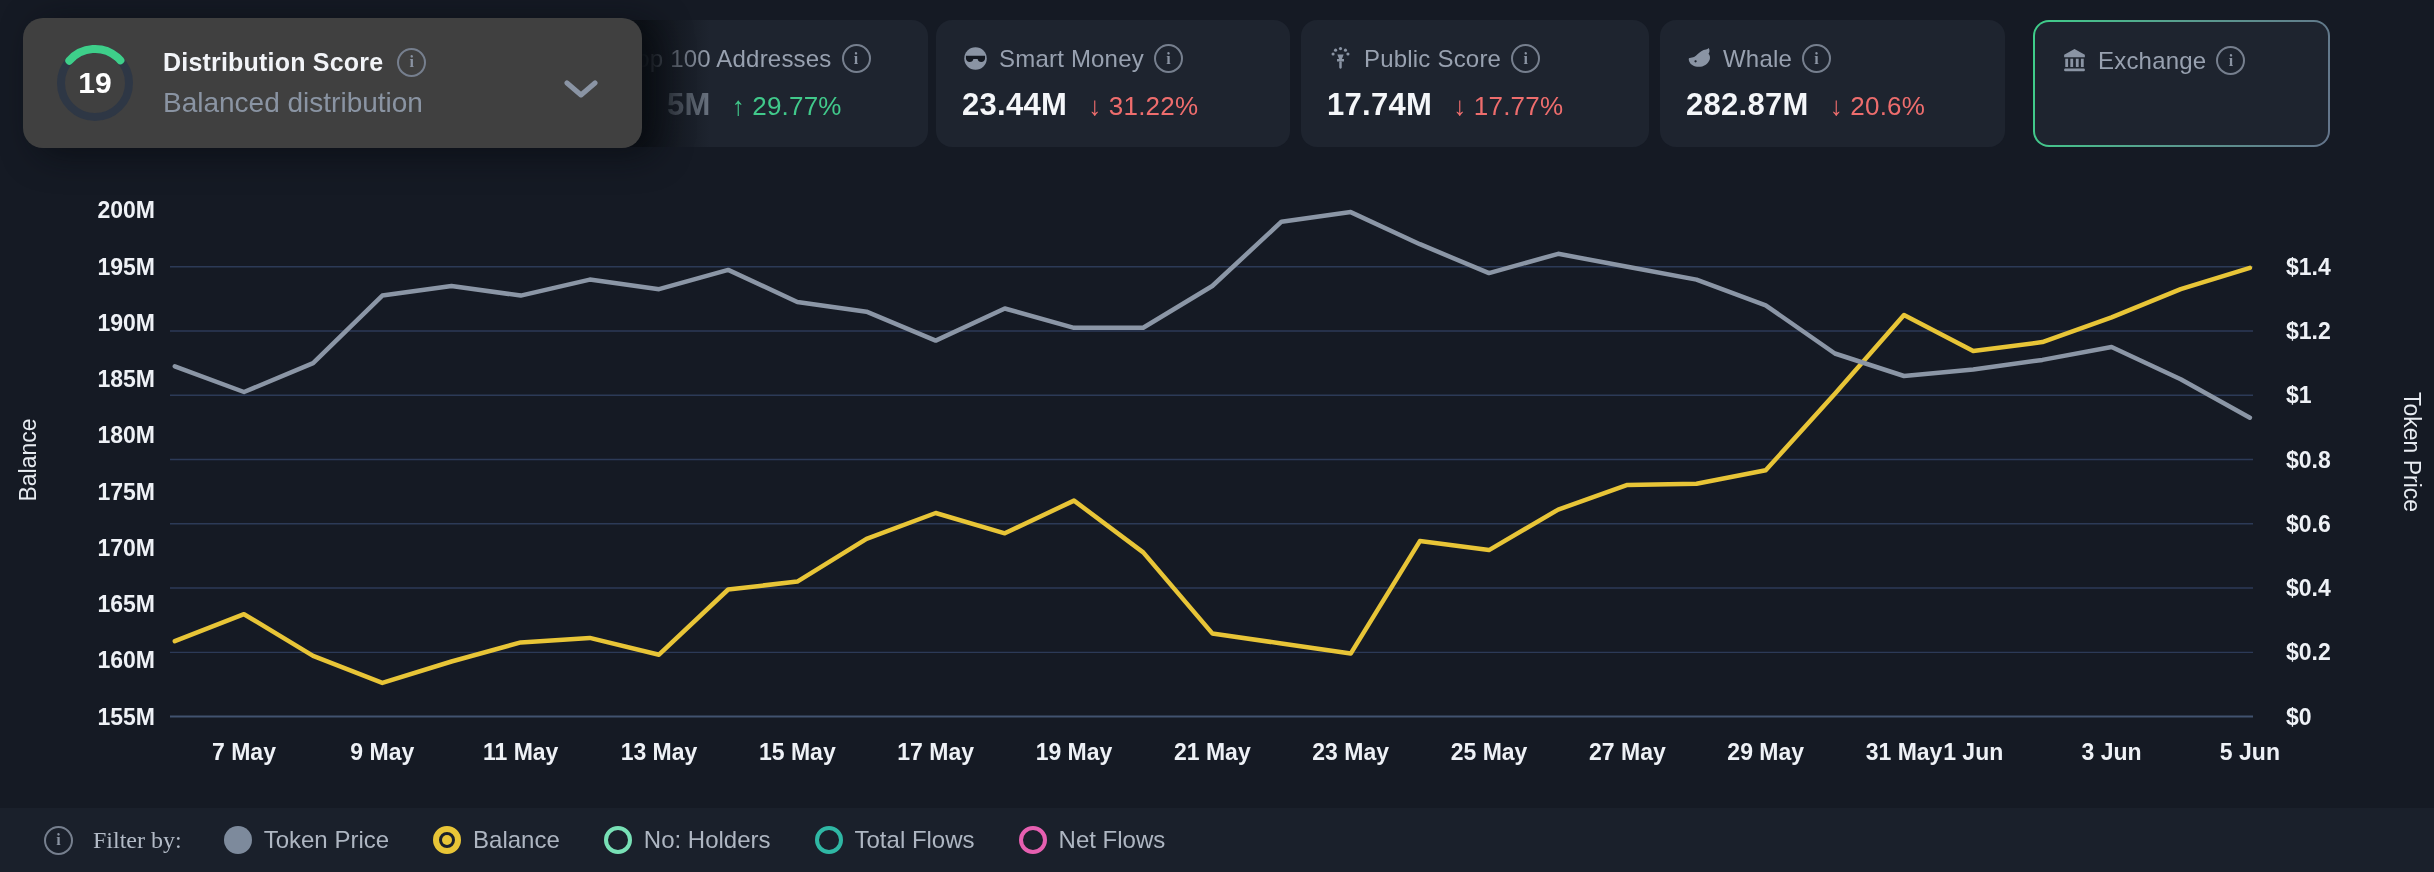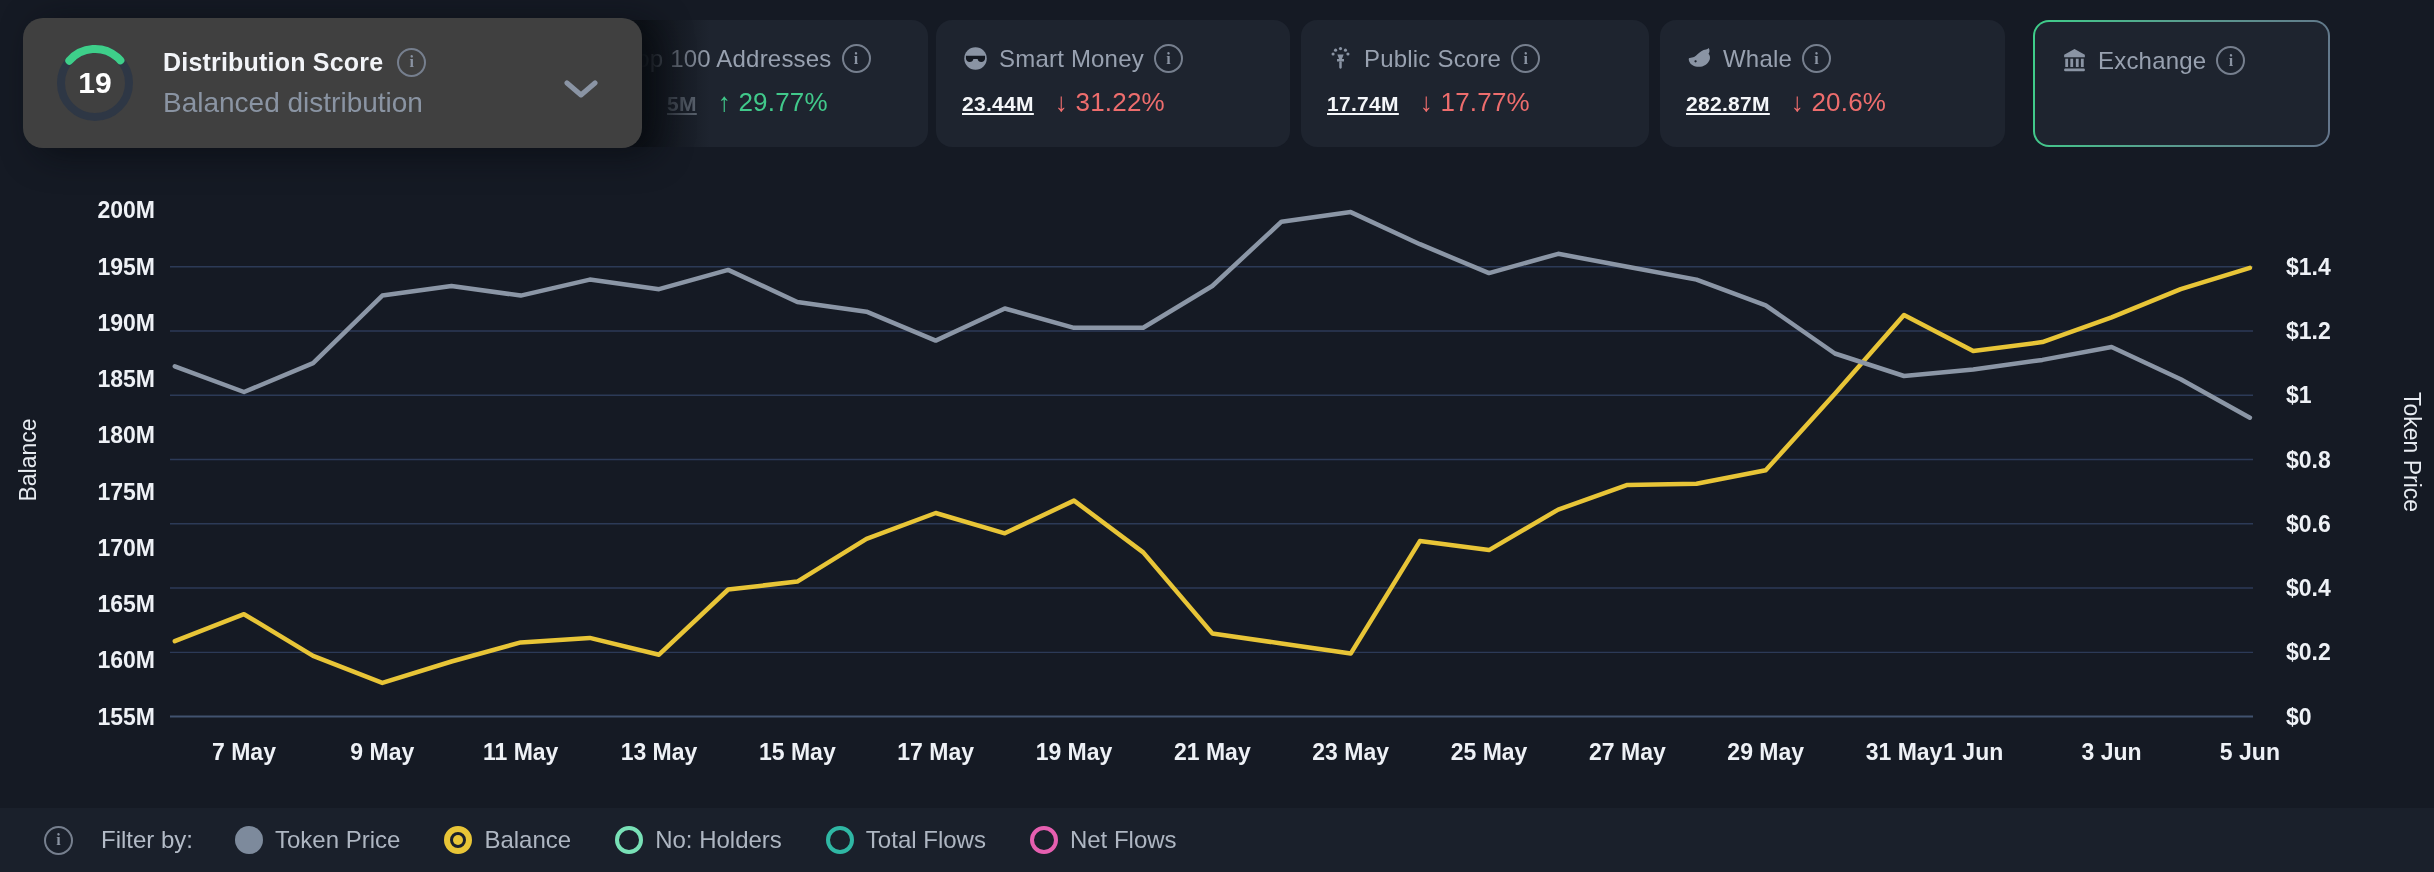--- a/index.html
+++ b/index.html
@@ -4,21 +4,21 @@
 <style>
   html,body{margin:0;padding:0;background:#10151d;}
   .stage{position:relative;width:2434px;height:872px;background:#151a24;overflow:hidden;
          font-family:"Liberation Sans", sans-serif;}
   
   .cards{position:absolute;left:0;top:0;width:100%;height:160px;z-index:2;}
   .card{position:absolute;top:20px;height:127px;background:#1e242f;border-radius:16px;box-sizing:border-box;}
   .card .title-row{display:flex;align-items:center;gap:10px;margin:24px 0 0 26px;}
   .card .title{font-size:24px;color:#98a1b0;letter-spacing:.2px;white-space:nowrap;}
   .card .value-row{display:flex;align-items:baseline;gap:21px;margin:14px 0 0 26px;}
-  .card .value{font-size:21px;font-weight:bold;color:#f4f6f9;letter-spacing:.3px;text-decoration:underline;}
+  .card .value{font-size:31px;font-weight:bold;color:#f4f6f9;letter-spacing:.3px;}
   .card .pct{font-size:26px;letter-spacing:.2px;white-space:nowrap;}
   .pct.up{color:#41c98b;} .pct.down{color:#ee6d6d;}
   .value.muted{color:#6a7380;}
   .icon{width:27px;height:27px;flex:0 0 auto;display:inline-block;}
   .info{width:25px;height:25px;border:2px solid #767f8e;border-radius:50%;color:#8a93a2;
         font-size:16px;display:inline-flex;align-items:center;justify-content:center;
         font-weight:bold;flex:0 0 auto;font-family:"Liberation Serif",serif;}
   .card.selected{background:
       linear-gradient(#1e242f,#1e242f) padding-box,
       linear-gradient(100deg,#3ecf8a 0%,#58a08f 45%,#64748b 100%) border-box;
@@ -35,21 +35,21 @@
             color:#fff;font-size:30px;font-weight:bold;}
   .dd-text{margin-left:26px;}
   .dd-title-row{display:flex;align-items:center;gap:14px;}
   .dd-title{font-size:25px;font-weight:bold;color:#f2f4f8;letter-spacing:.2px;}
   .dd-sub{font-size:28px;color:#8a94a3;margin-top:10px;}
   .chevron{position:absolute;right:44px;top:62px;width:34px;height:20px;}
   
   .footer{position:absolute;left:0;bottom:0;width:100%;height:64px;background:#1a202b;
           display:flex;align-items:center;z-index:2;}
   .footer .info{margin-left:44px;}
-  .filter-label{font-size:24px;color:#b3bbc7;margin-left:28px;}
+  .filter-label{font-size:24px;color:#b3bbc7;margin-left:20px;font-family:Liberation Serif, serif;}
   .options{display:flex;align-items:center;margin-left:42px;gap:44px;}
   .opt{display:flex;align-items:center;gap:12px;cursor:pointer;}
   .opt .label{font-size:24px;color:#aeb6c2;}
   .dot{width:28px;height:28px;border-radius:50%;box-sizing:border-box;position:relative;flex:0 0 auto;}
   .dot.filled{background:#7d8a9c;}
   .dot.selected{border:6px solid #e8c537;}
   .dot.selected::after{content:"";position:absolute;left:50%;top:50%;width:10px;height:10px;
        margin:-5px 0 0 -5px;border-radius:50%;background:#e8c537;}
   .dot.ring{border:4px solid currentColor;background:transparent;}
   

